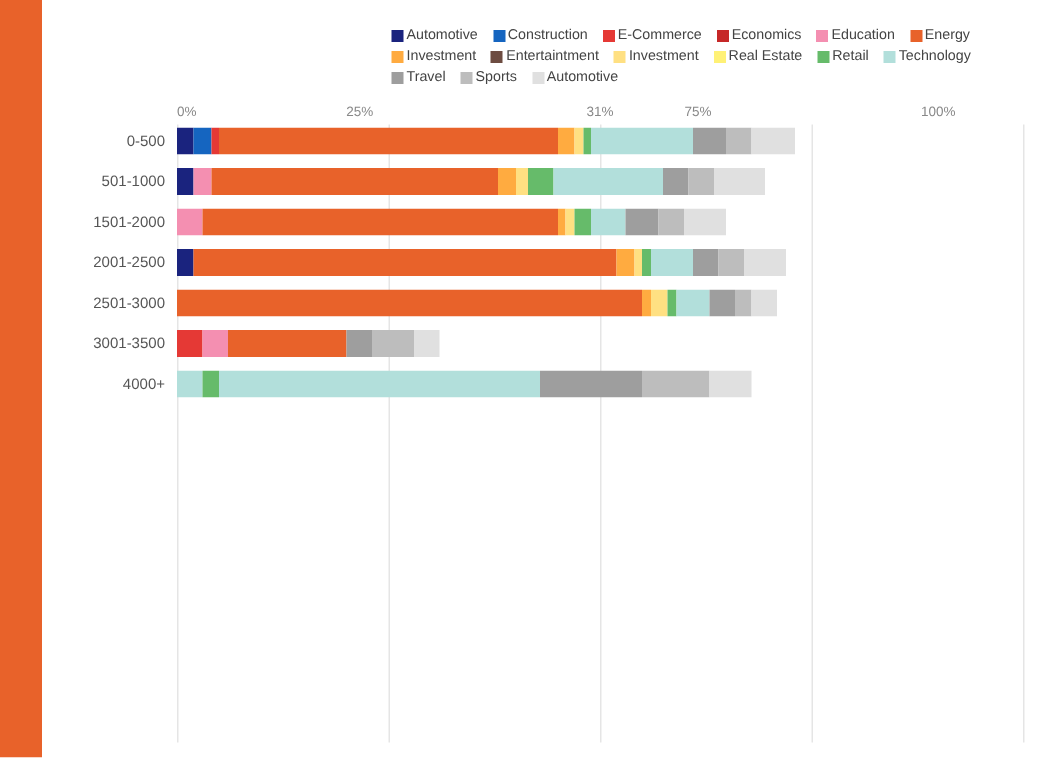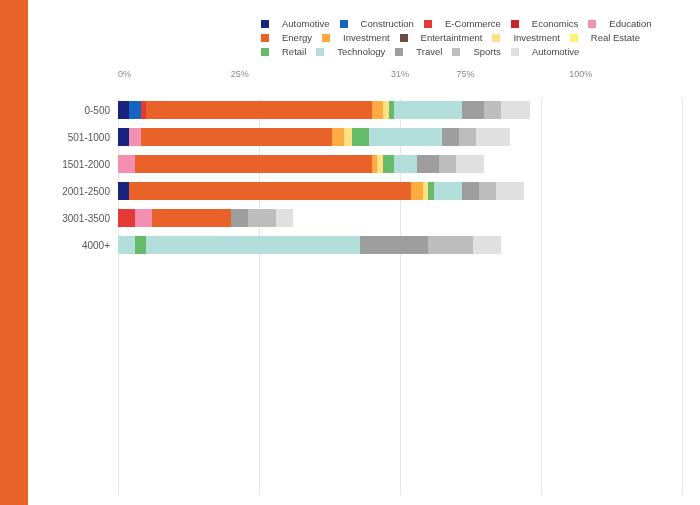--- a/index.html
+++ b/index.html
@@ -56,21 +56,21 @@
       display: flex;
       flex-wrap: wrap;
       gap: 3px 10px;
       align-content: flex-start;
       font-size: 9.5px;
       color: #444;
     }
     .legend-item {
       display: flex;
       align-items: center;
-      gap: 13px;
+      gap: 2px;
       white-space: nowrap;
     }
     .legend-dot {
       width: 8px;
       height: 8px;
       flex-shrink: 0;
     }
 
     .chart-area {
       flex: 1;
@@ -83,33 +83,32 @@
       margin-left: 72px;
       margin-bottom: 4px;
     }
     .axis-label {
       font-size: 9px;
       color: #888;
       flex: 1;
       text-align: left;
     }
     .axis-label:last-child {
-      text-align: left;
+      text-align: center;
     }
     .axis-label.center {
       text-align: center;
     }
 
     .bars-container {
       flex: 1;
       display: flex;
       flex-direction: column;
       gap: 5px;
       position: relative;
-      margin-top: 16px;
     }
 
     
     .grid-overlay {
       position: absolute;
       left: 72px;
       right: 0;
       top: 0;
       bottom: 0;
       display: flex;
@@ -292,20 +291,33 @@
             <div class="bar-segment" style="width: 2%; background: rgb(255, 171, 64);"></div>
             <div class="bar-segment" style="width: 1%; background: rgb(255, 224, 130);"></div>
             <div class="bar-segment" style="width: 1%; background: rgb(102, 187, 106);"></div>
             <div class="bar-segment" style="width: 5%; background: rgb(178, 223, 219);"></div>
             <div class="bar-segment" style="width: 3%; background: rgb(158, 158, 158);"></div>
             <div class="bar-segment" style="width: 3%; background: rgb(189, 189, 189);"></div>
             <div class="bar-segment" style="width: 5%; background: rgb(224, 224, 224);"></div>
           </div>
         </div>
         <div class="bar-row">
+          <div class="bar-label">2501-3000</div>
+          <div class="bar-track">
+            <div class="bar-segment" style="width: 55%; background: rgb(232, 98, 42);"></div>
+            <div class="bar-segment" style="width: 1%; background: rgb(255, 171, 64);"></div>
+            <div class="bar-segment" style="width: 2%; background: rgb(255, 224, 130);"></div>
+            <div class="bar-segment" style="width: 1%; background: rgb(102, 187, 106);"></div>
+            <div class="bar-segment" style="width: 4%; background: rgb(178, 223, 219);"></div>
+            <div class="bar-segment" style="width: 3%; background: rgb(158, 158, 158);"></div>
+            <div class="bar-segment" style="width: 2%; background: rgb(189, 189, 189);"></div>
+            <div class="bar-segment" style="width: 3%; background: rgb(224, 224, 224);"></div>
+          </div>
+        </div>
+        <div class="bar-row">
           <div class="bar-label">3001-3500</div>
           <div class="bar-track">
             <div class="bar-segment" style="width: 3%; background: rgb(229, 57, 53);"></div>
             <div class="bar-segment" style="width: 3%; background: rgb(244, 143, 177);"></div>
             <div class="bar-segment" style="width: 14%; background: rgb(232, 98, 42);"></div>
             <div class="bar-segment" style="width: 3%; background: rgb(158, 158, 158);"></div>
             <div class="bar-segment" style="width: 5%; background: rgb(189, 189, 189);"></div>
             <div class="bar-segment" style="width: 3%; background: rgb(224, 224, 224);"></div>
           </div>
         </div>

